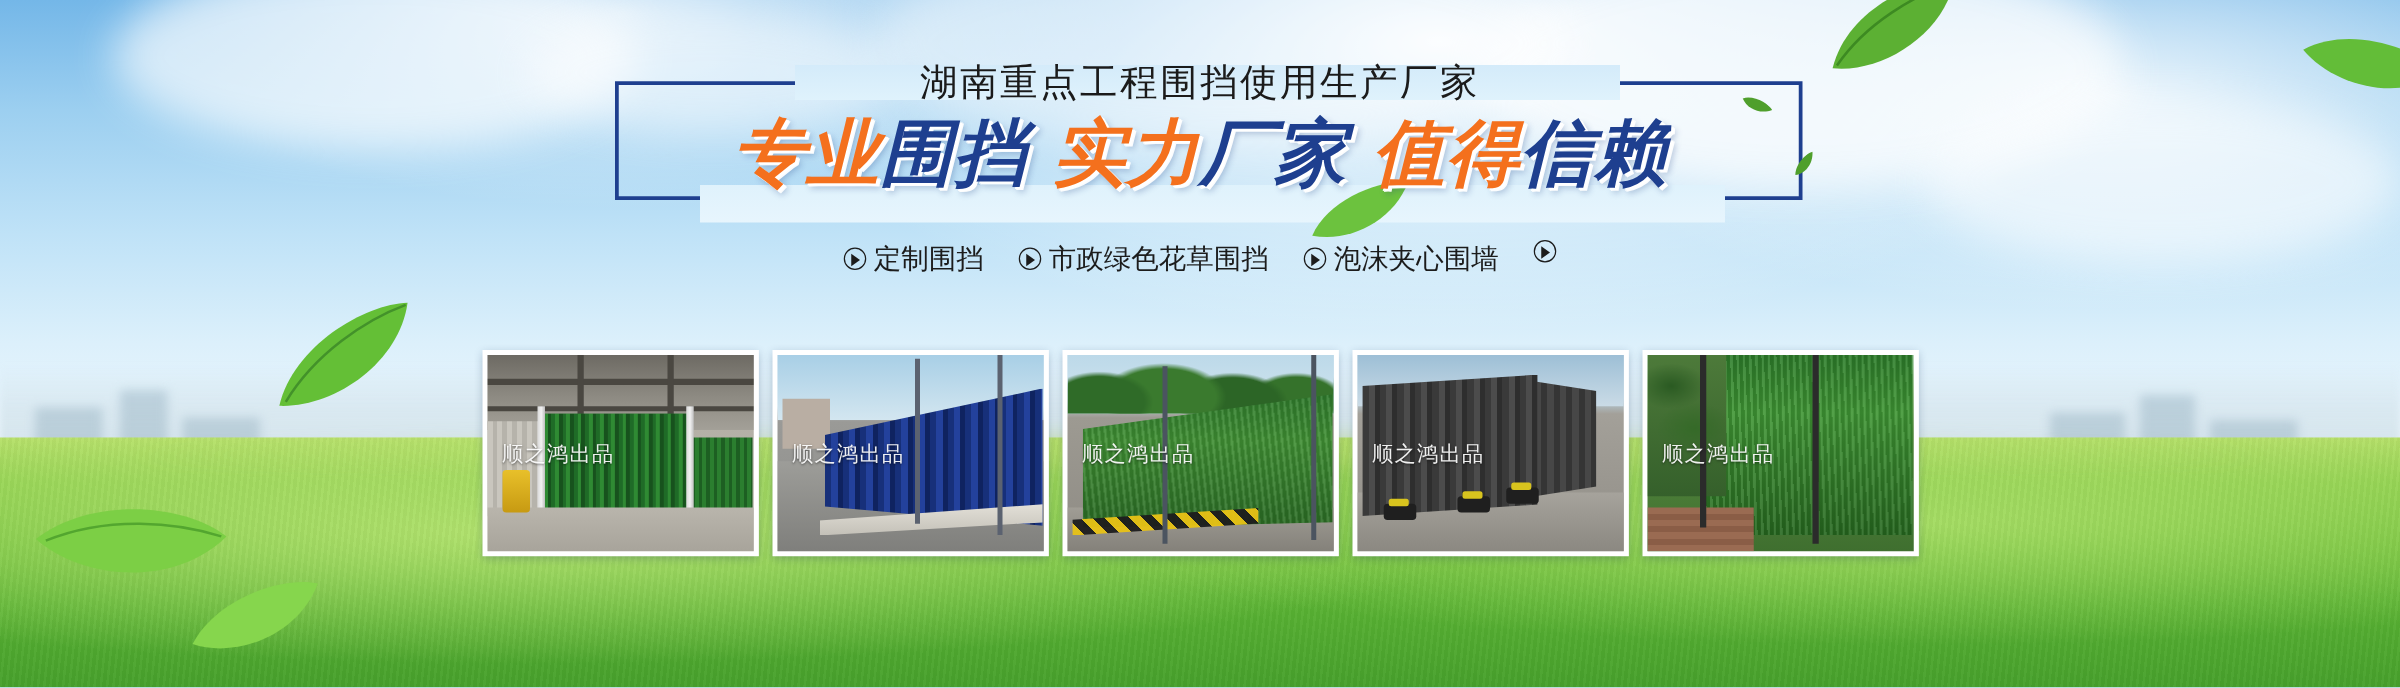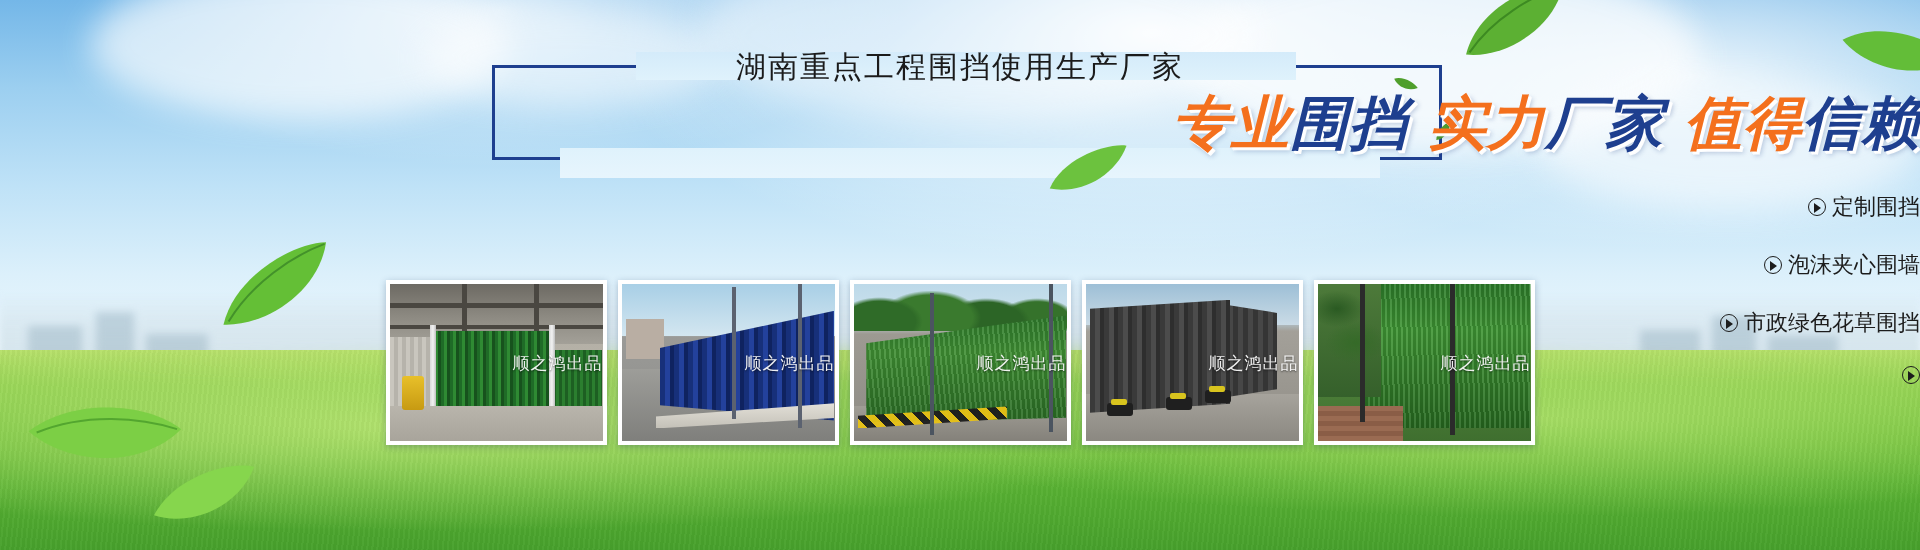--- a/index.html
+++ b/index.html
@@ -82,21 +82,21 @@
     font-size:30px; line-height:32px;
     letter-spacing:2px;
     color:#1b1b1b;
     font-weight:400;
     z-index:5;
   }
   .subtitle span { background:transparent; padding:0 16px; }
 
   .headline {
     position:absolute; left:0; right:0; top:92px;
-    text-align:right;
+    text-align:center;
     font-size:58px; line-height:62px;
     font-weight:bold;
     font-style:italic;
     letter-spacing:1px;
     white-space:nowrap;
     z-index:6;
   }
   .headline .o {
     color:#f4701d;
     text-shadow:
@@ -110,24 +110,23 @@
       4px 4px 5px rgba(30,60,130,.28);
   }
   .headline .gap { display:inline-block; width:20px; }
 
   
   .features {
     position:absolute; left:0; right:0; top:192px;
     z-index:6;
   }
   .frow {
-    display:flex; justify-content:center; align-items:flex-end;
+    display:flex; justify-content:center; align-items:flex-start;
     gap:28px;
     margin-bottom:4px;
-    flex-direction:column;
   }
   .fitem {
     display:flex; align-items:center; gap:6px;
     font-size:22px; line-height:30px; color:#1c1c1c;
     white-space:nowrap;
   }
   .fitem .bullet {
     display:inline-block; width:18px; height:18px;
     flex:0 0 18px;
     border:1.6px solid #1c1c1c; border-radius:50%;
@@ -155,27 +154,26 @@
     position:relative;
     overflow:hidden;
   }
   .photo .inner {
     width:100%; height:100%;
     position:relative; overflow:hidden;
   }
   .photo .wm {
     position:absolute; left:12px; right:0; top:50%;
     transform:translateY(-50%);
-    text-align:right;
+    text-align:left;
     color:rgba(255,255,255,.92);
     font-size:17px; letter-spacing:1px;
     text-shadow:0 1px 2px rgba(0,0,0,.55);
     z-index:4;
     pointer-events:none;
-    padding-left:31px;
   }
 
   
   .p1 .inner {
     background:linear-gradient(180deg,#8e8e8e 0%,#a7a49c 22%,#b4b0a6 36%,#bdb9b0 100%);
   }
   .p1 .roof {
     position:absolute; left:0; right:0; top:0; height:38%;
     background:linear-gradient(180deg,#6d6a63 0%,#8d8a82 55%,#a3a098 100%);
   }
@@ -322,25 +320,25 @@
     </div>
 
     <div class="features">
       <div class="frow">
         <div class="fitem">
           <span class="bullet"></span>
           <span>定制围挡</span>
         </div>
         <div class="fitem">
           <span class="bullet"></span>
-          <span>泡沫夹心围墙</span>
+          <span>市政绿色花草围挡</span>
         </div>
         <div class="fitem">
           <span class="bullet"></span>
-          <span>市政绿色花草围挡</span>
+          <span>泡沫夹心围墙</span>
         </div>
         <div class="fitem">
           <span class="bullet"></span>
         </div>
       </div>
     </div>
   </div>
 
   <div class="photos">
 

